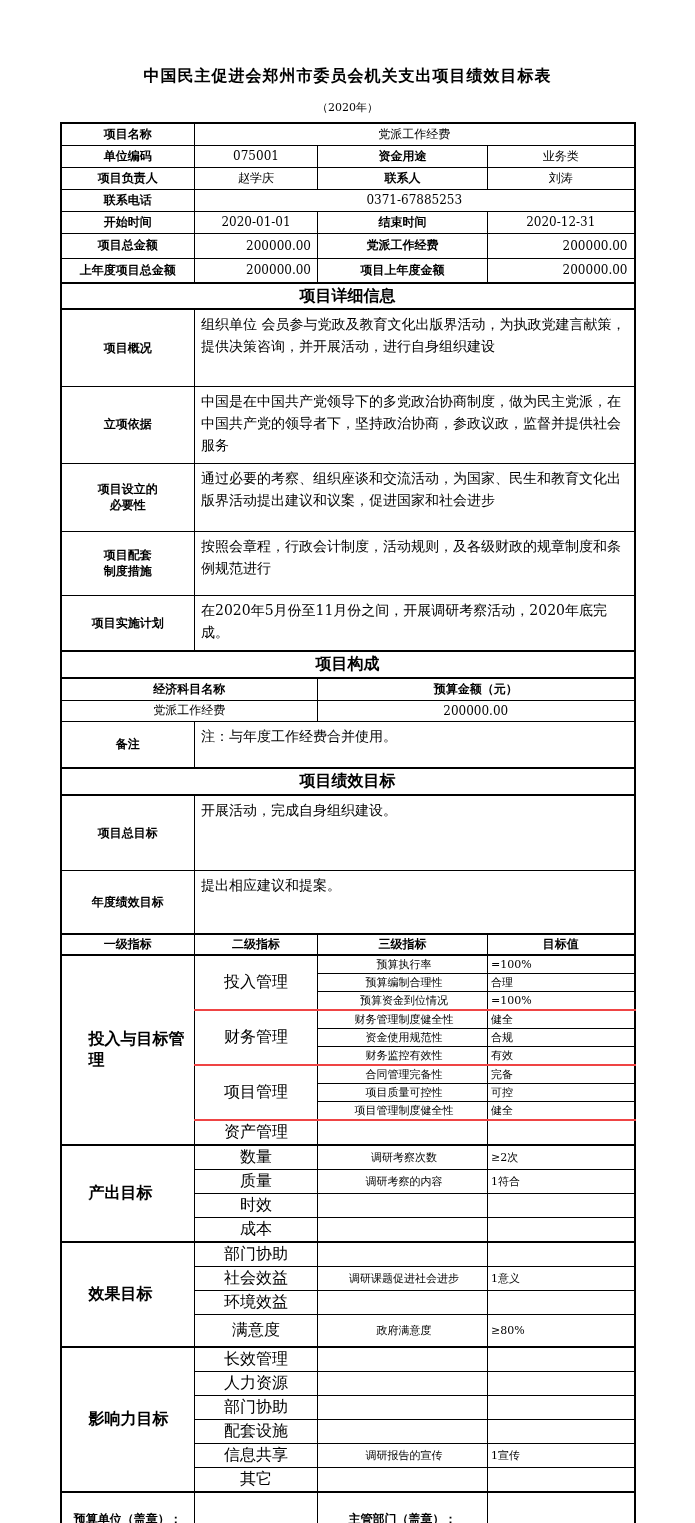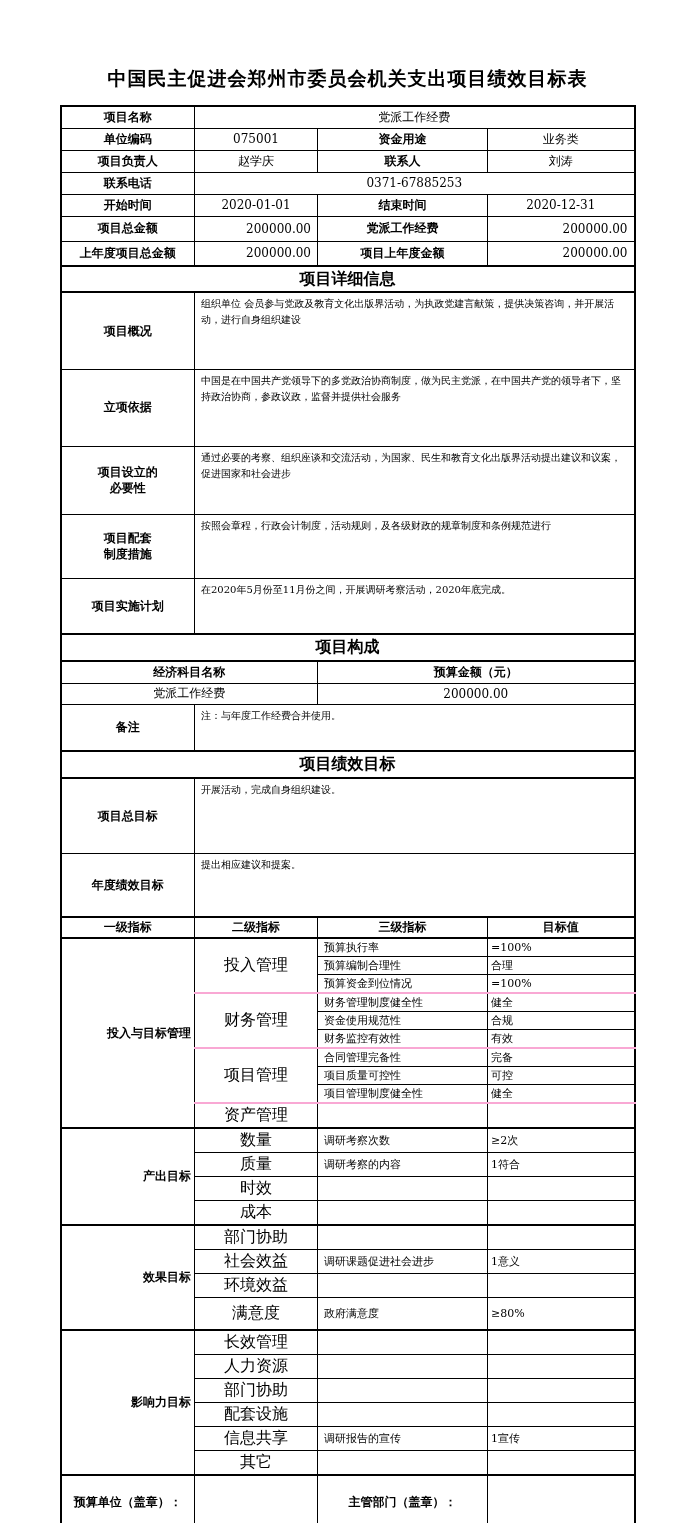--- a/index.html
+++ b/index.html
@@ -1,47 +1,48 @@
 <!DOCTYPE html>
 <html><head>
 <meta charset="utf-8">
 <style>
   html,body{margin:0;padding:0;background:#ffffff;}
   body{width:695px;height:1523px;color:#000;font-family:"DejaVu Serif", serif;}
   .page{padding-top:66px;}
-  .doc-title{font-family:"DejaVu Sans", sans-serif;font-size:19px;font-weight:bold;
+  .doc-title{font-family:"DejaVu Sans", sans-serif;font-size:16px;font-weight:bold;
     text-align:center;margin:0 0 13px 0;letter-spacing:1px;}
   .doc-subtitle{font-size:11px;text-align:center;margin:0 0 7px 0;}
   table.main{width:574px;margin:0 auto;border-collapse:collapse;table-layout:fixed;
     border:2px solid #000;}
   td{border:1px solid #000;font-size:12px;vertical-align:middle;padding:1px 3px;
     overflow:hidden;}
   .lbl{font-weight:bold;text-align:center;white-space:pre-line;line-height:1.35;}
   .val{text-align:center;}
   .num{text-align:right;padding-right:6px;}
   .sec{font-family:"DejaVu Sans", sans-serif;font-size:16px;font-weight:bold;
     text-align:center;border-top:2px solid #000;border-bottom:2px solid #000;}
-  .para{font-size:10px;vertical-align:top;text-align:left;padding:3px 6px;
+  .para{font-size:14px;vertical-align:top;text-align:left;padding:3px 6px;
     line-height:1.6;}
   .ind{font-size:11px;}
-  .lvl1{font-weight:bold;text-align:right;font-size:12px;padding-left:27px;}
+  .lvl1{font-weight:bold;text-align:left;font-size:16px;padding-left:27px;}
   .lvl2{text-align:center;font-size:16px;}
-  .i3{text-align:left;padding-left:6px;}
+  .i3{text-align:center;padding-left:6px;}
   .i4{text-align:left;}
   tr.g-start td{border-top:2px solid #000;}
-  tr.sg-start td{border-top:2px solid #f9a8d4;}
+  tr.sg-start td{border-top:2px solid #ef4444;}
   tr.hdr td{border-bottom:2px solid #000;}
   tr.foot td{border-top:2px solid #000;}
   .foot-lbl{font-weight:bold;text-align:center;font-size:12px;}
 </style>
 </head>
 <body>
 
 <div class="page">
   <h1 class="doc-title">中国民主促进会郑州市委员会机关支出项目绩效目标表</h1>
+  <div class="doc-subtitle">（2020年）</div>
 
   <table class="main">
     <colgroup>
       <col style="width:134px">
         <col style="width:123px">
         <col style="width:170px">
         <col style="width:147px">
     </colgroup>
     <tbody>
 

